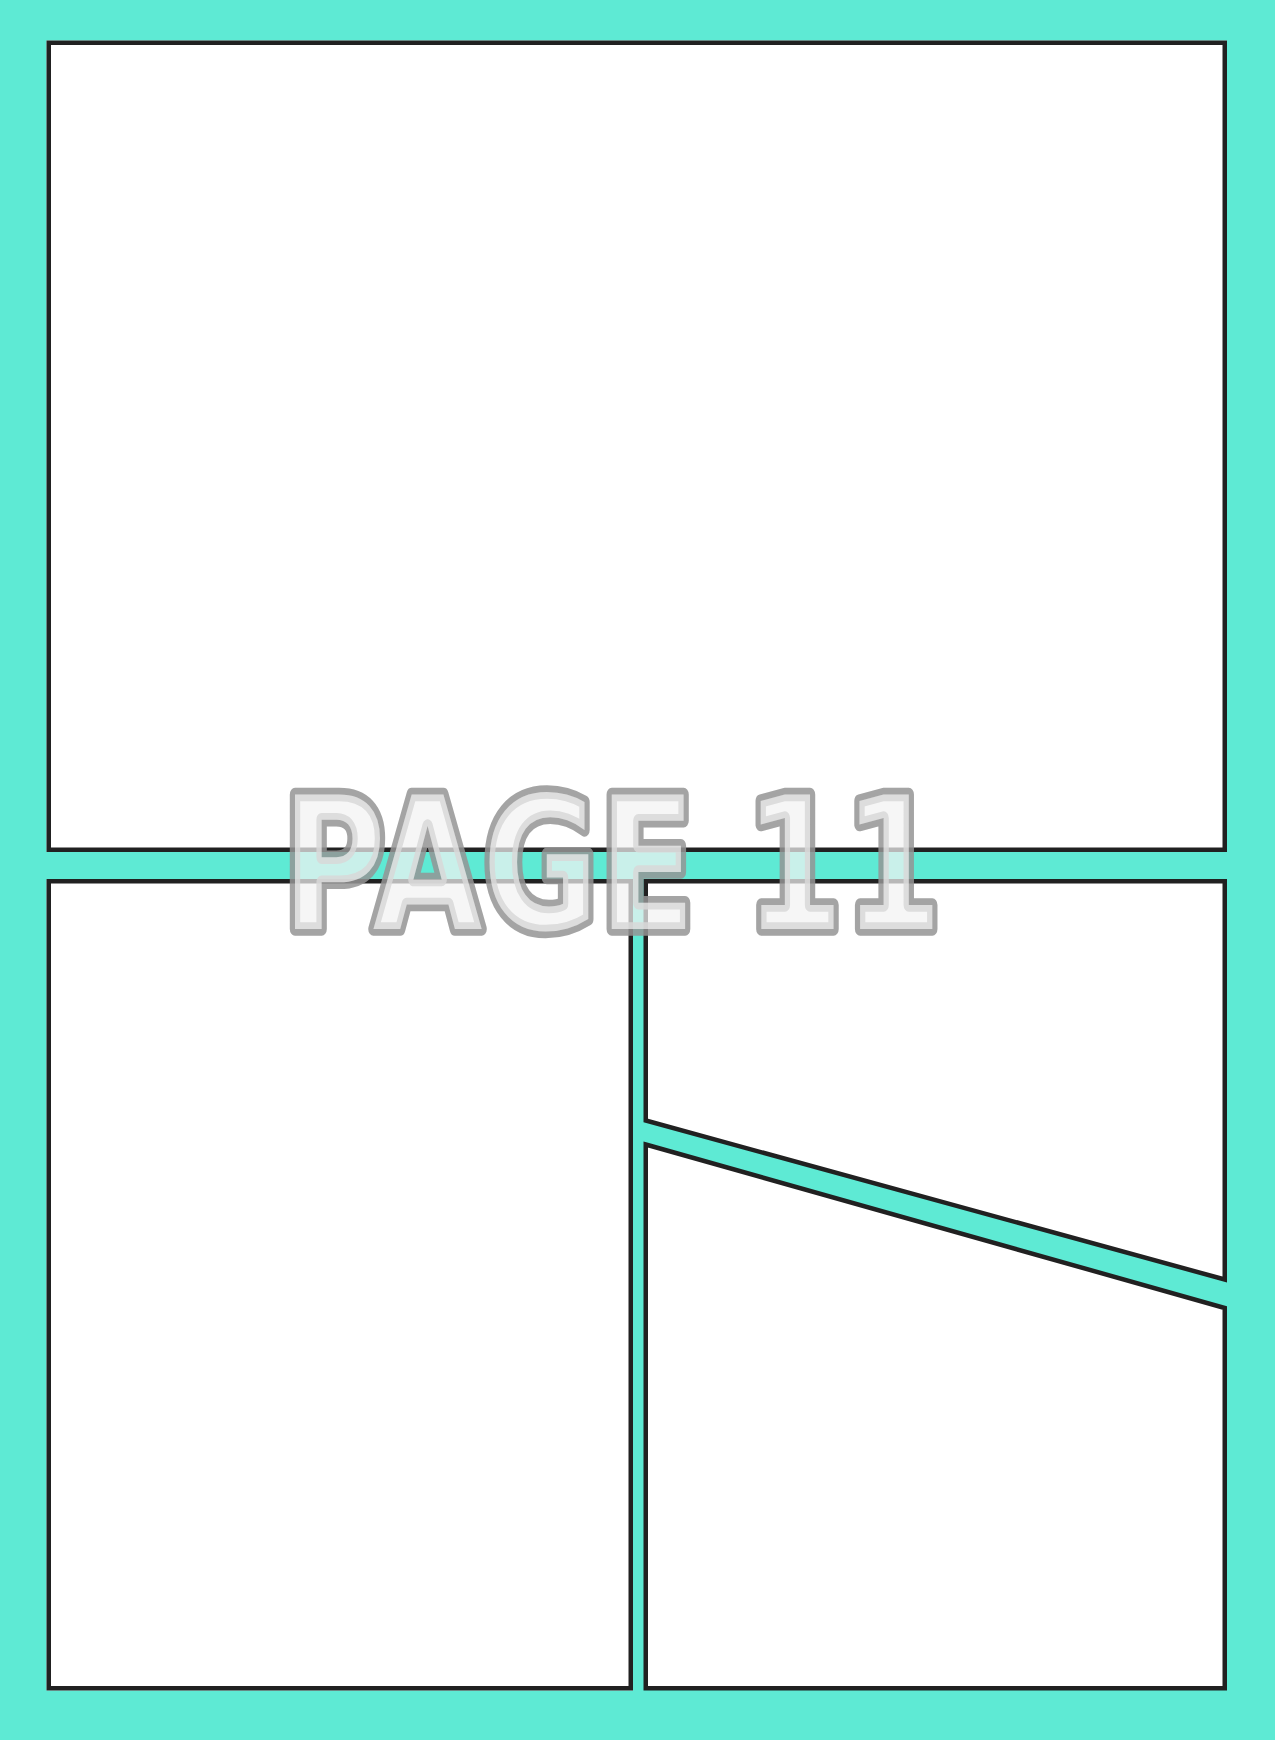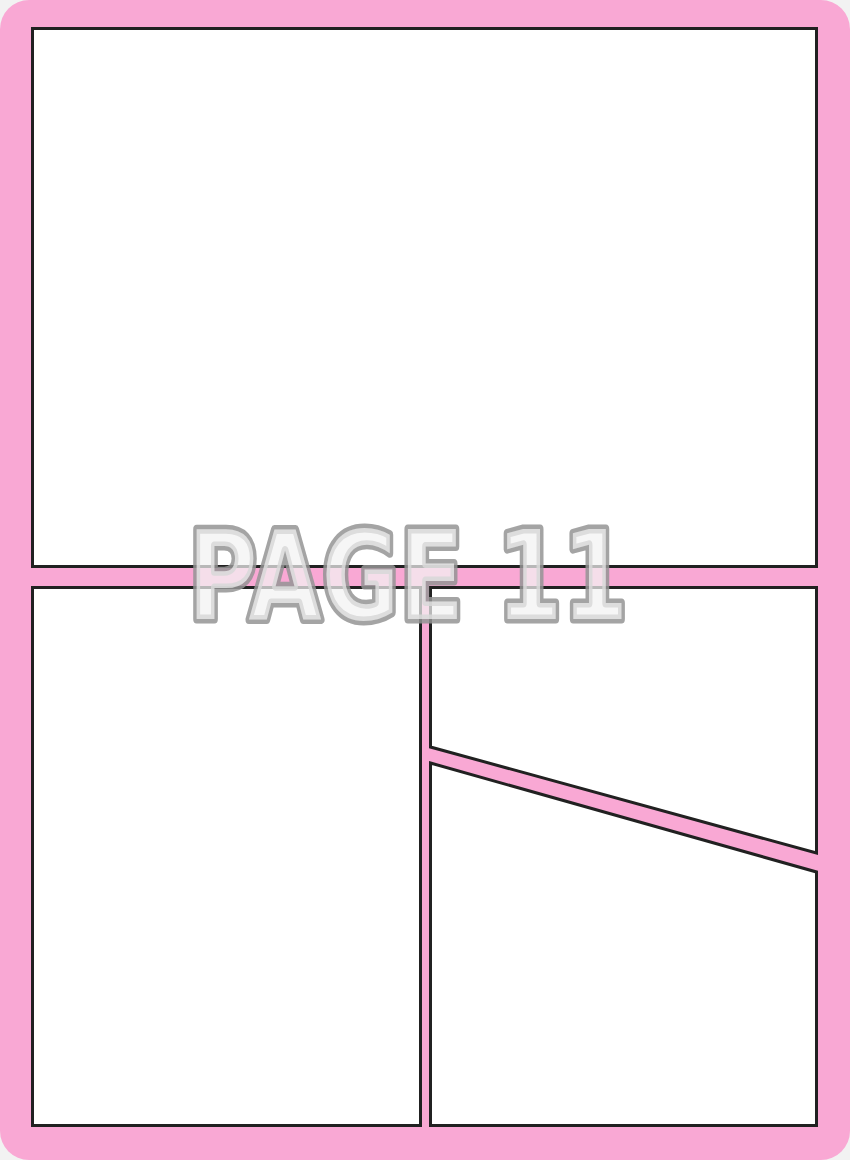--- a/index.html
+++ b/index.html
@@ -8,22 +8,21 @@
     width: 850px;
     height: 1160px;
     background: #f2f2f2;
     font-family: "DejaVu Sans", "Liberation Sans", sans-serif;
     overflow: hidden;
   }
   .page {
     position: relative;
     width: 850px;
     height: 1160px;
-    background: #f9a8d4;
-    border-radius: 29px;
+    background: #5eead4;
   }
   .panel {
     position: absolute;
     box-sizing: border-box;
     background: #ffffff;
     border: 3px solid #212121;
   }
   .panel-top {
     left: 31px;
     top: 27px;

